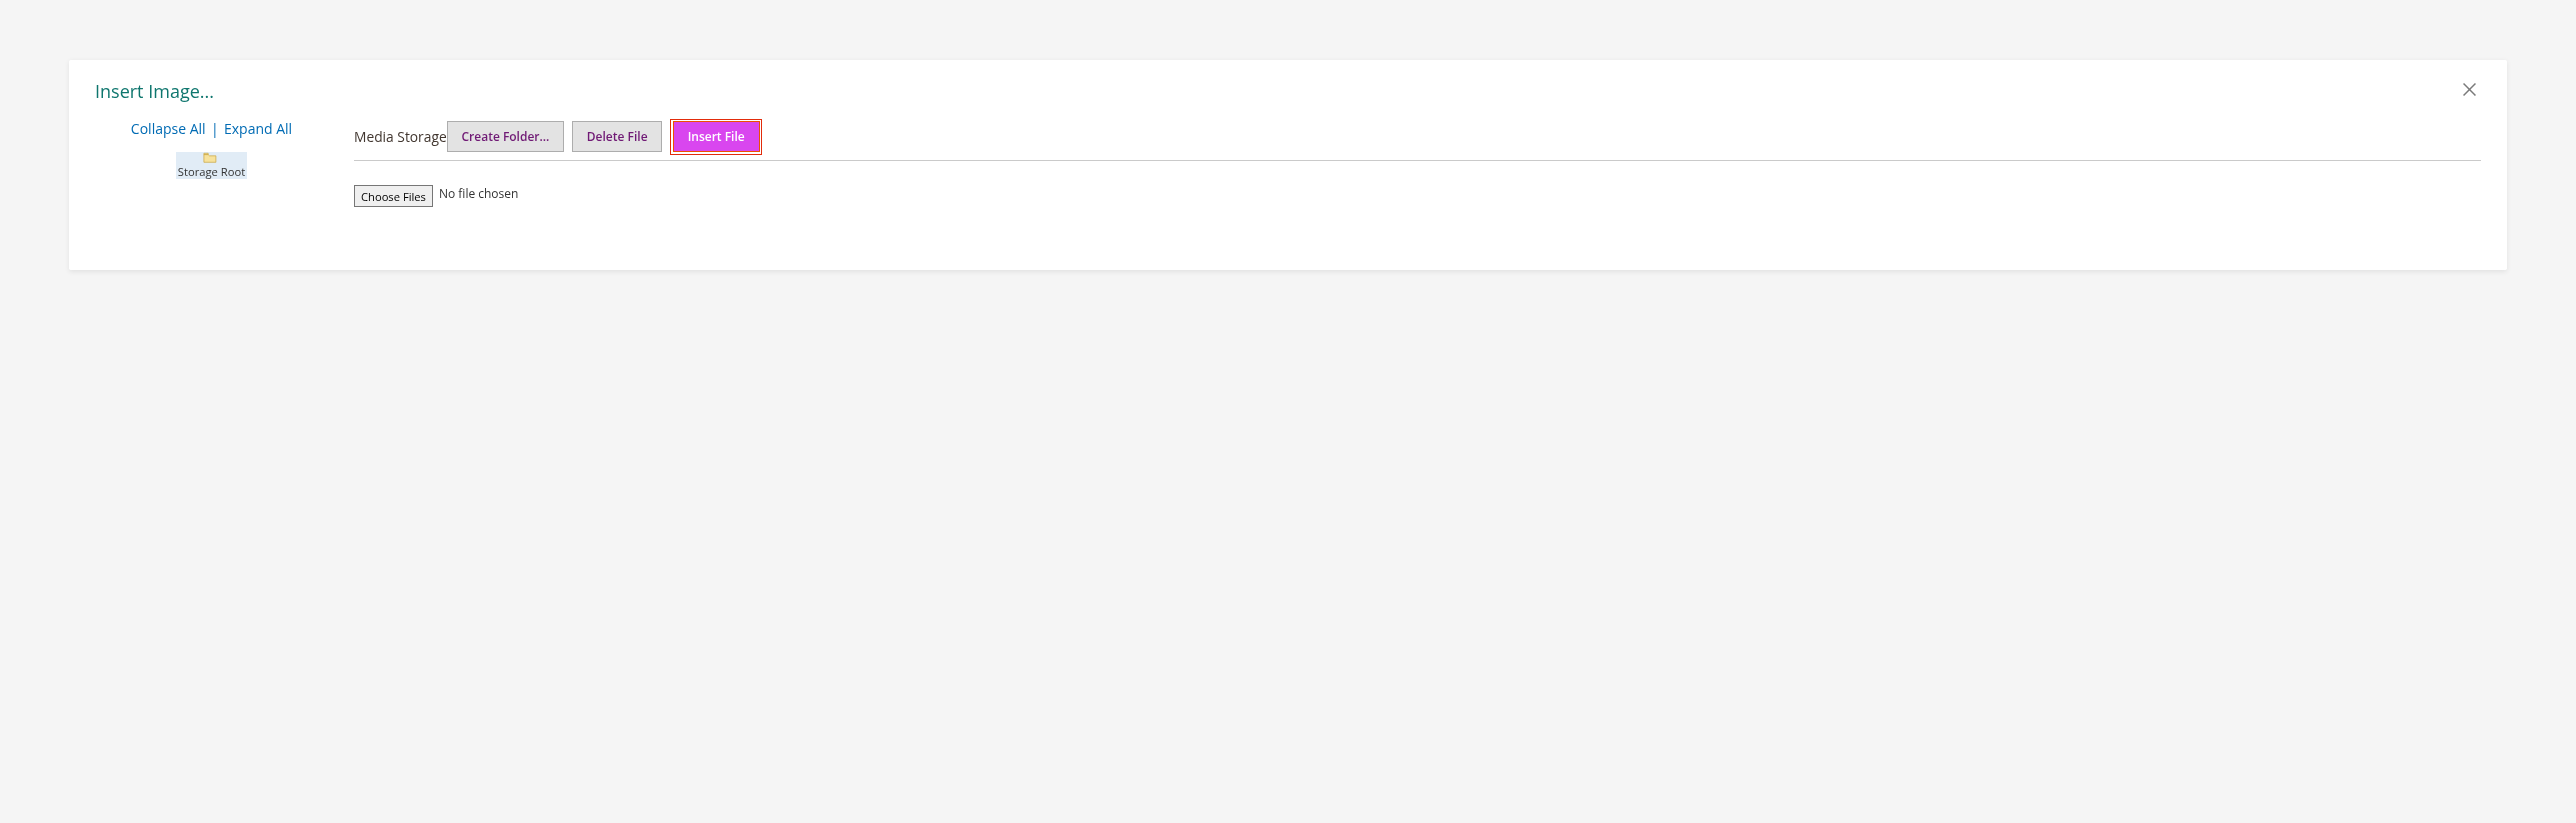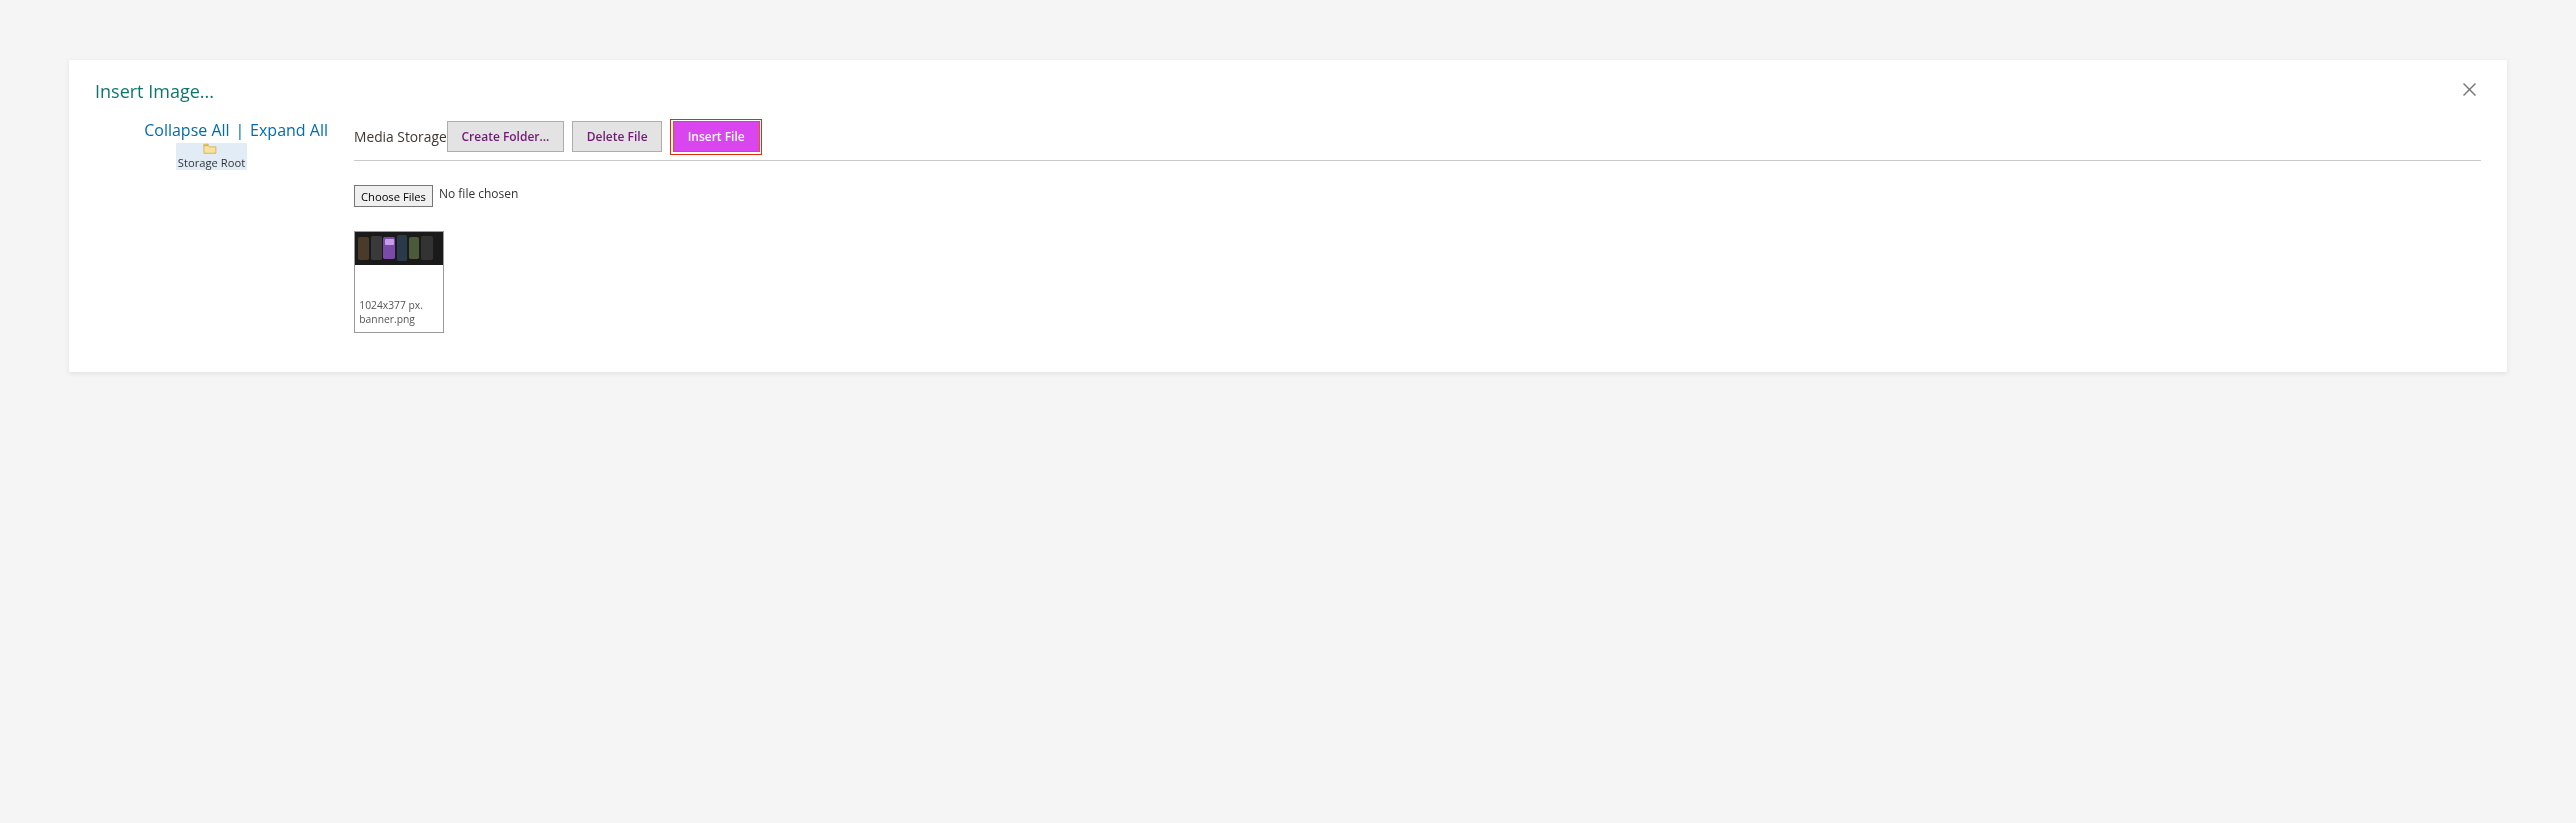--- a/index.html
+++ b/index.html
@@ -49,24 +49,23 @@
     }
     .modal-body {
       display: flex;
       gap: 26px;
     }
     .sidebar {
       flex: 0 0 233px;
       text-align: center;
     }
     .tree-actions {
-      font-size: 16px;
-      margin-bottom: 2px;
+      font-size: 14px;
+      margin-bottom: 14px;
       color: #006bb4;
-      text-align: right;
     }
     .tree-actions .link {
       color: #006bb4;
       cursor: pointer;
     }
     .tree-actions .sep {
       color: #006bb4;
       margin: 0 1.7px;
     }
     .tree-node {
@@ -231,33 +230,17 @@
             <button class="btn btn-primary">Insert File</button>
           </span>
         </div>
       </div>
 
       <div class="file-upload">
         <button class="choose-files-btn">Choose Files</button>
         <span class="no-file-text">No file chosen</span>
       </div>
 
-      <div class="thumbnails">
-        <div class="thumb">
-          <div class="thumb-img">
-            <div class="phone p1"></div>
-            <div class="phone p2"></div>
-            <div class="phone p3"></div>
-            <div class="phone p4"></div>
-            <div class="phone p5"></div>
-            <div class="phone p6"></div>
-          </div>
-          <div class="thumb-info">
-            <div>1024x377 px.</div>
-            <div>banner.png</div>
-          </div>
-        </div>
-      </div>
     </div>
 
   </div>
 </div>
 
 
 </body></html>

